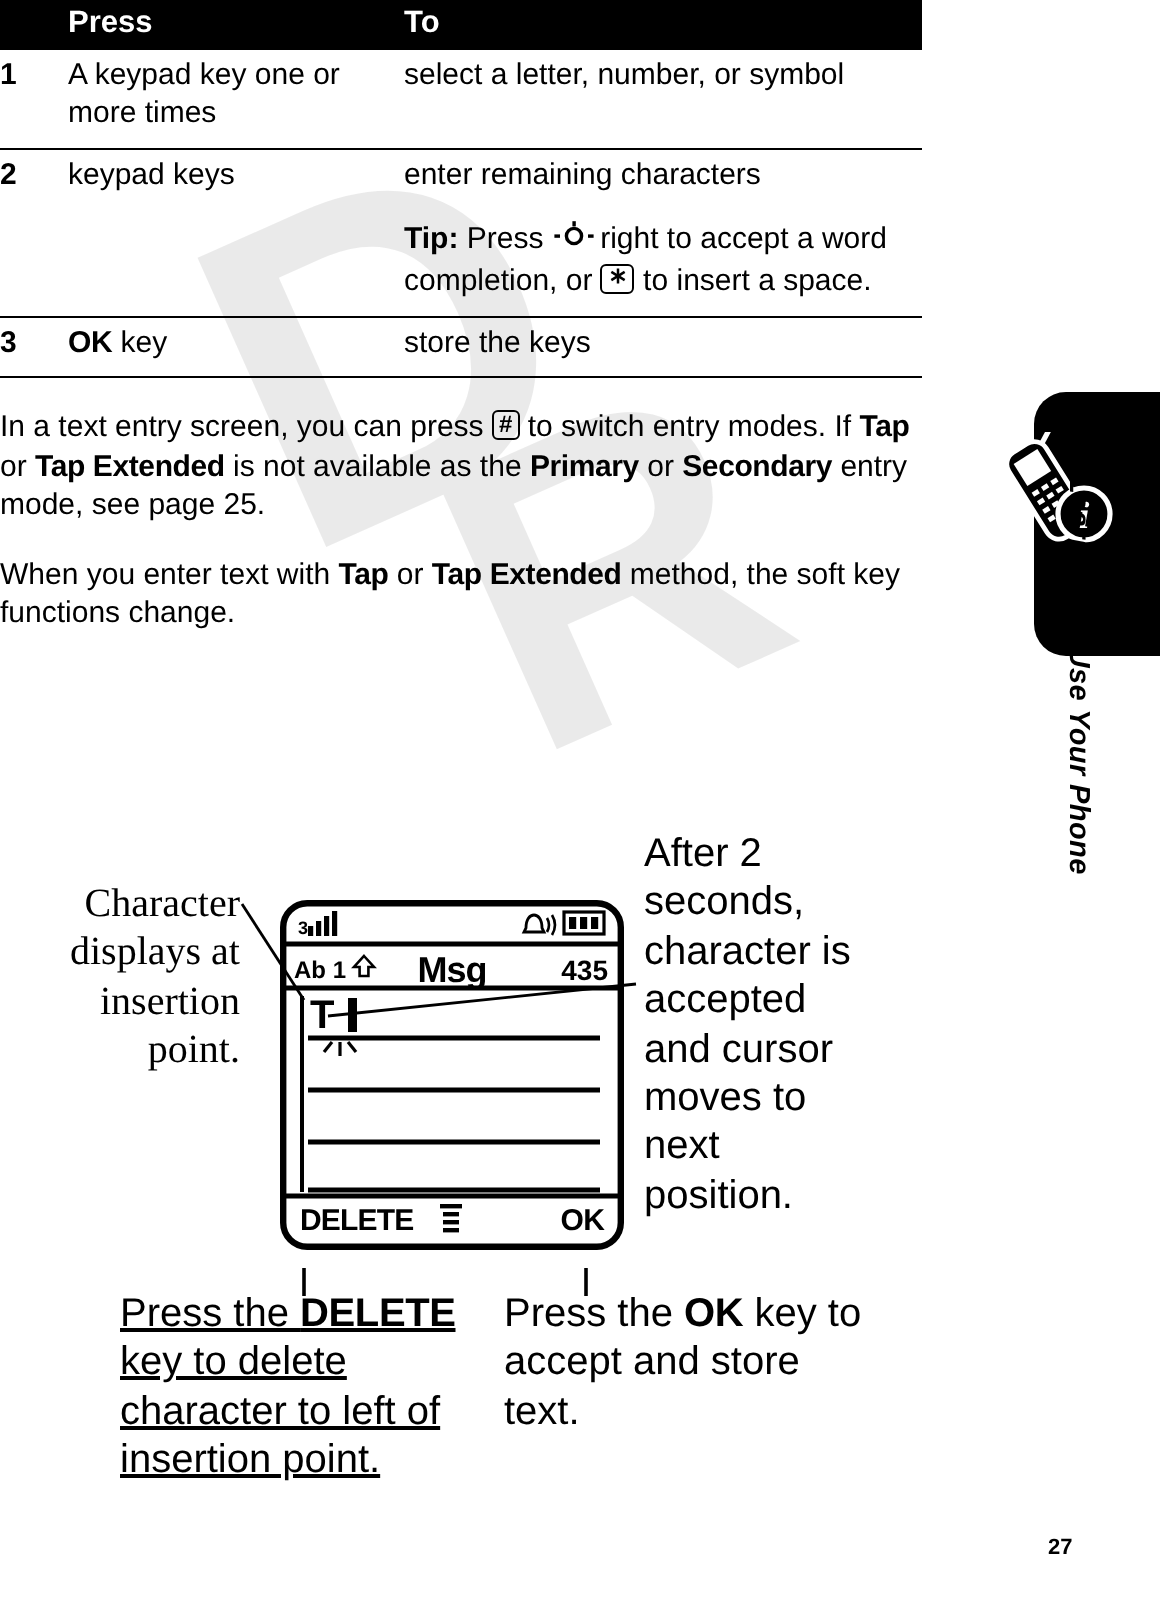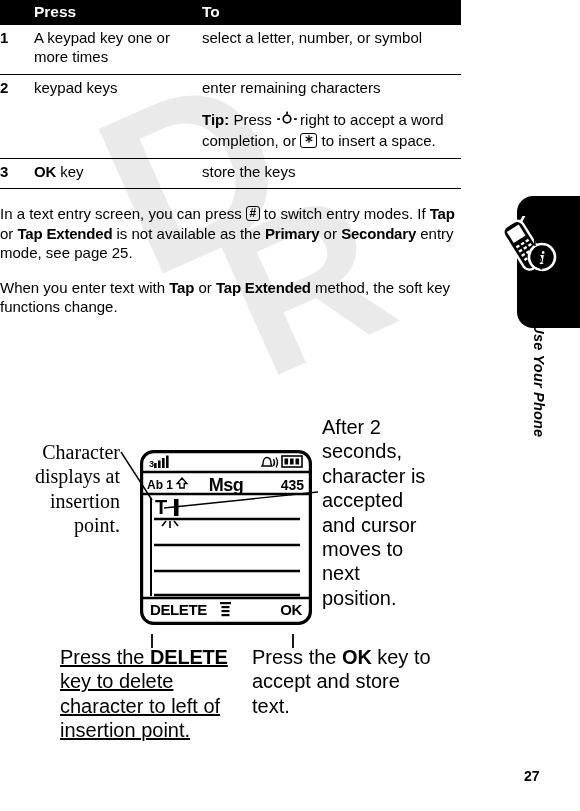--- a/index.html
+++ b/index.html
@@ -177,21 +177,21 @@
     font-size: 14.5px;
     font-weight: bold;
     font-style: italic;
     letter-spacing: 0.2px;
     white-space: nowrap;
   }
   .page-num {
     position: absolute;
     left: 32px;
     top: 768px;
-    font-size: 14px;
+    font-size: 11px;
     font-weight: bold;
   }
 </style>
 </head>
 <body>
 
 <div class="watermark">
   <span class="wm-letter wm-d">D</span>
   <span class="wm-letter wm-r">R</span>
 </div>

